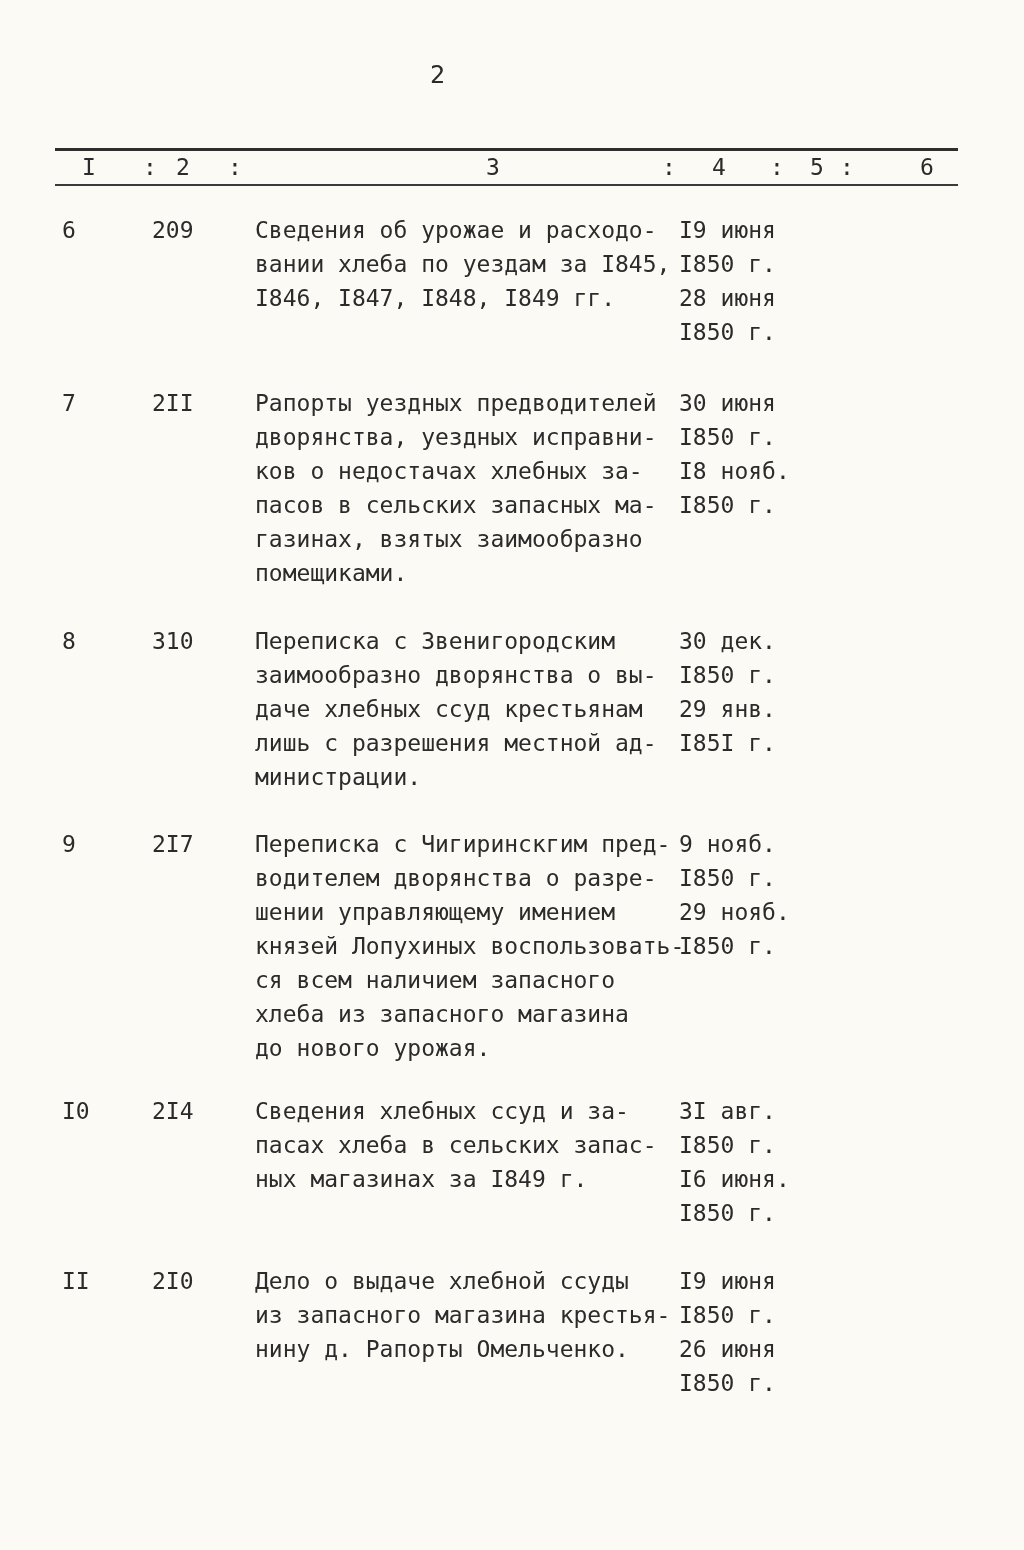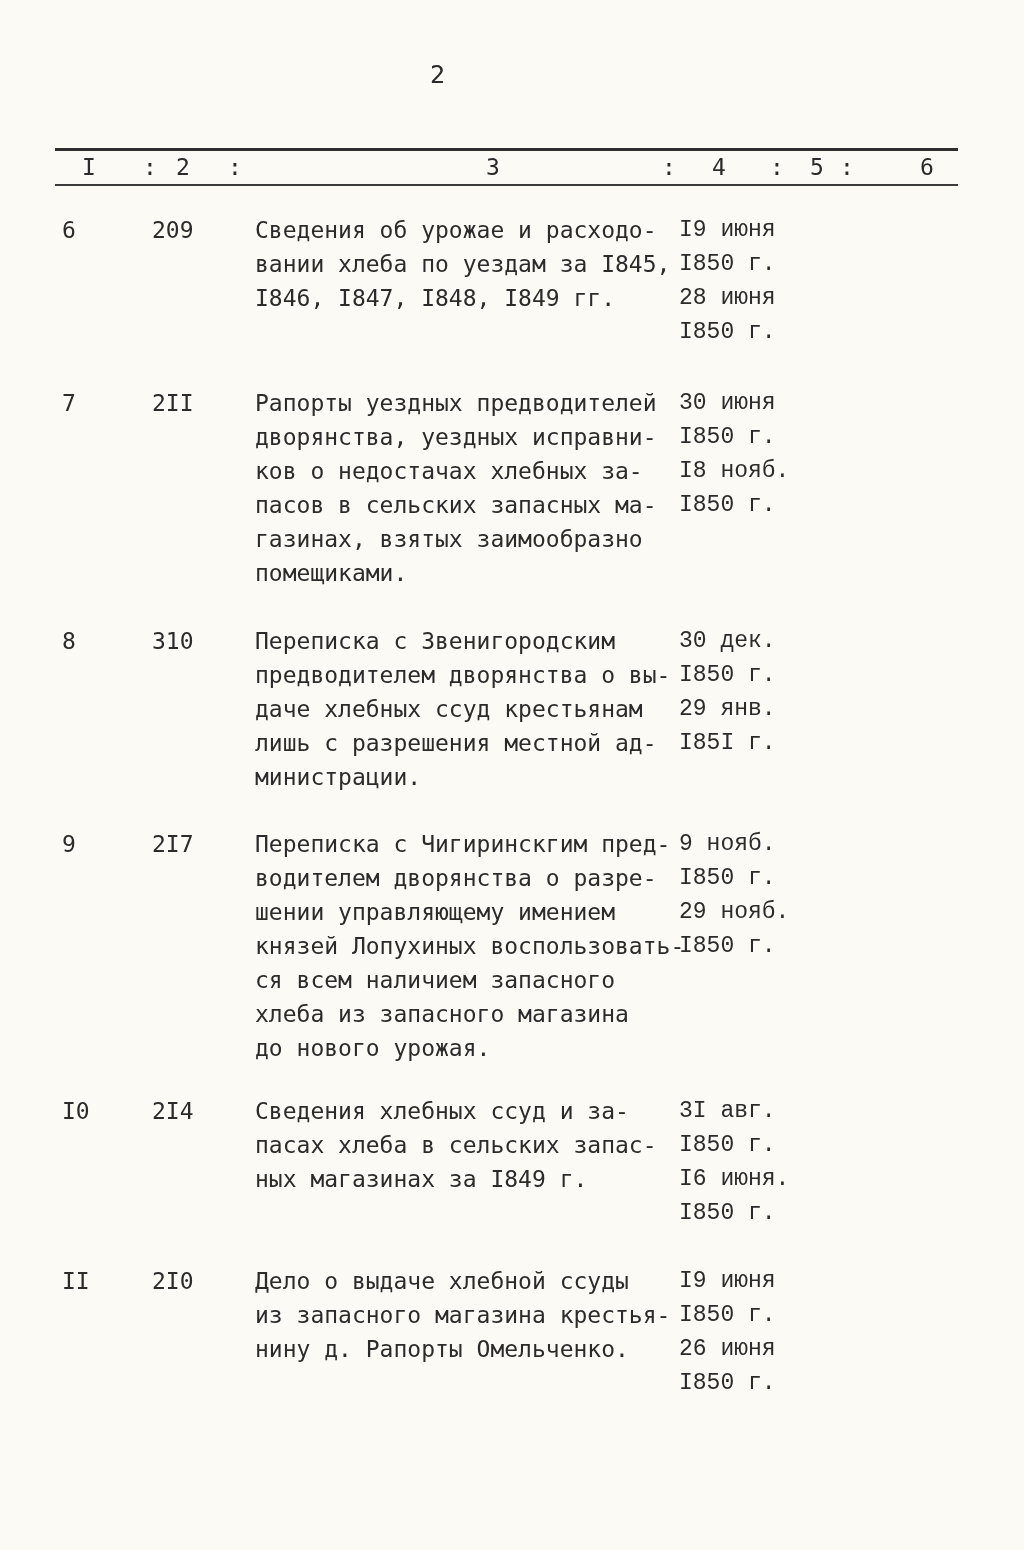--- a/index.html
+++ b/index.html
@@ -58,21 +58,21 @@
     left: 0;
     right: 0;
   }
   .cell {
     position: absolute;
     white-space: pre-line;
   }
   .c-num   { left: 62px;  width: 70px; }
   .c-file  { left: 152px; width: 90px; }
   .c-desc  { left: 255px; width: 435px; }
-  .c-dates { left: 679px; width: 200px; font-family: Liberation Mono, monospace; }
+  .c-dates { left: 679px; width: 200px; }
   .r1 { top: 213px; }
   .r2 { top: 386px; }
   .r3 { top: 624px; }
   .r4 { top: 827px; }
   .r5 { top: 1094px; }
   .r6 { top: 1264px; }
 </style>
 </head>
 <body>
 
@@ -121,21 +121,21 @@
     <div class="cell c-dates">30 июня
 I850 г.
 I8 нояб.
 I850 г.</div>
   </div>
 
   <div class="entry r3">
     <div class="cell c-num">8</div>
     <div class="cell c-file">310</div>
     <div class="cell c-desc">Переписка с Звенигородским
-предводителем дворянства о вы-
+заимообразно дворянства о вы-
 даче хлебных ссуд крестьянам
 лишь с разрешения местной ад-
 министрации.</div>
     <div class="cell c-dates">30 дек.
 I850 г.
 29 янв.
 I85I г.</div>
   </div>
 
   <div class="entry r4">

